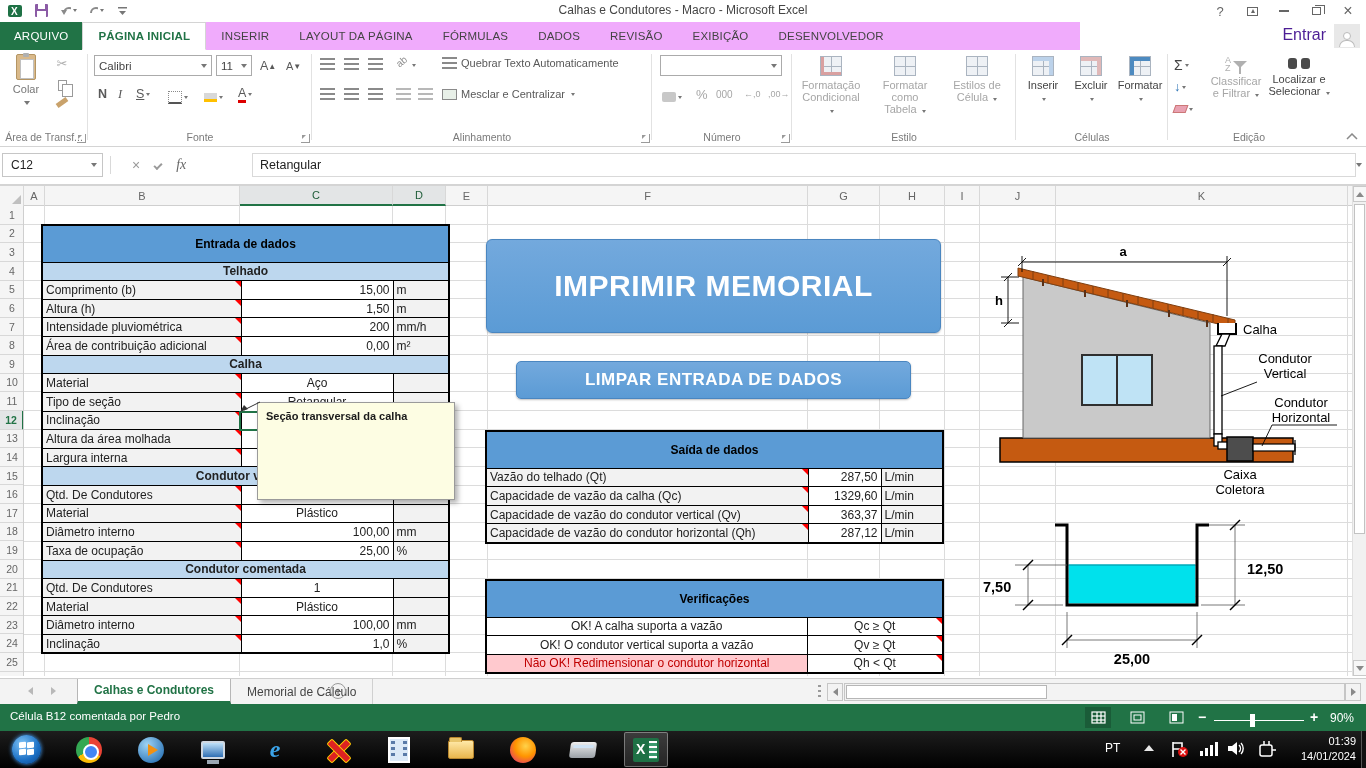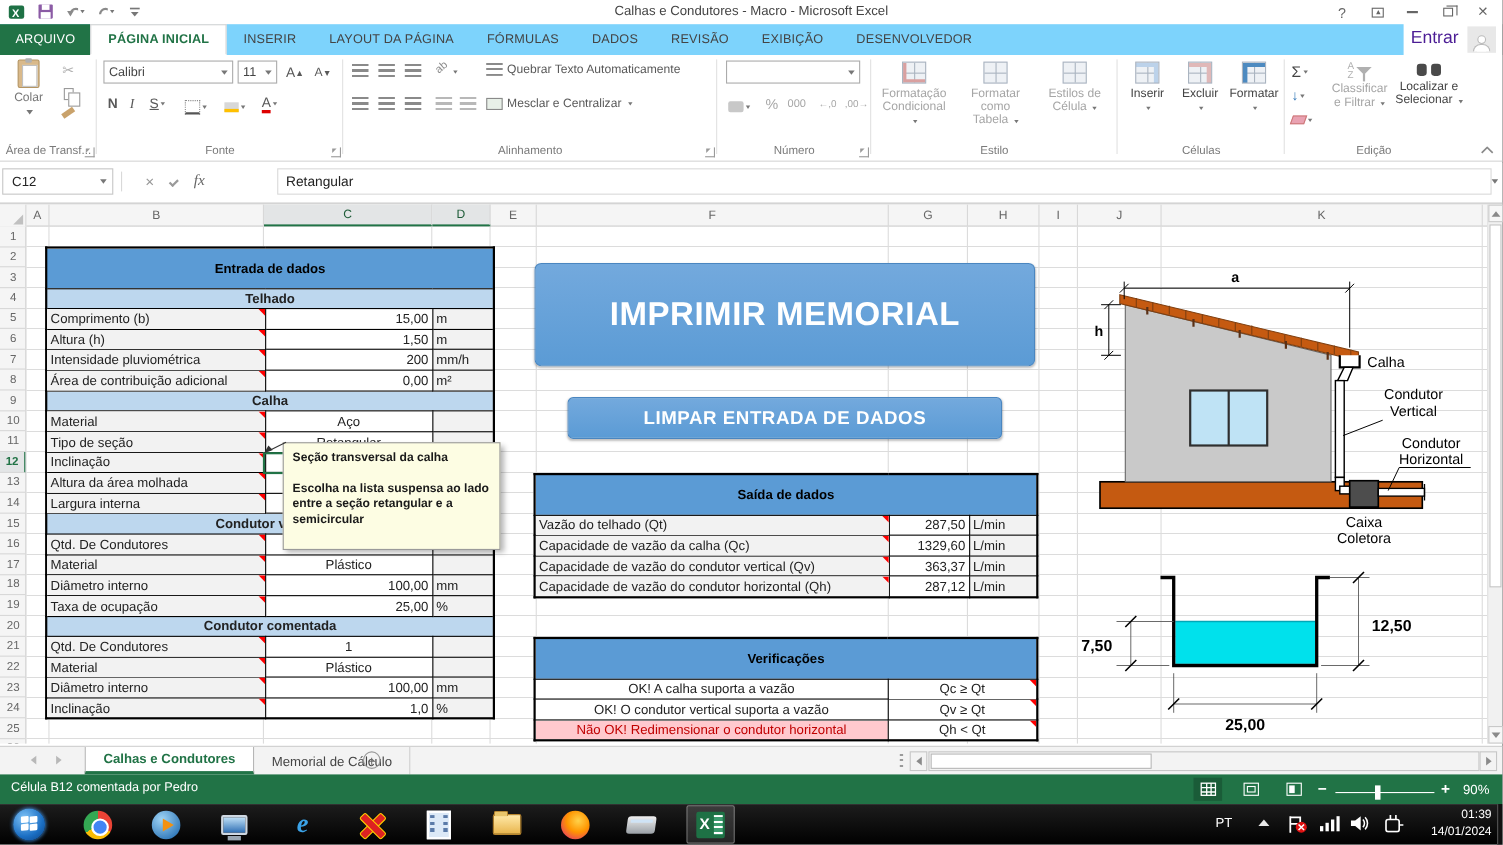--- a/index.html
+++ b/index.html
@@ -16,21 +16,21 @@
   .wbtn{width:28px;height:20px;display:flex;align-items:center;justify-content:center;color:#666;font-size:13px}
   .mini-line{width:10px;height:2px;background:#666}
   .restore{width:9px;height:8px;border:1px solid #666;position:relative}
   .restore::before{content:"";position:absolute;left:2px;top:-3px;width:9px;height:8px;border:1px solid #666;border-bottom:0;border-left:0}
   .ribopt{width:11px;height:9px;border:1px solid #666;position:relative}
   .ribopt::before{content:"";position:absolute;left:3px;top:1px;border-left:2px solid transparent;border-right:2px solid transparent;border-bottom:4px solid #666}
   .dd{display:inline-block;border-left:3px solid transparent;border-right:3px solid transparent;border-top:4px solid #777;margin-left:2px}
   .dd.sm{border-left-width:2.5px;border-right-width:2.5px;border-top-width:3.5px}
 
   
-  #tabsrow{position:absolute;left:0;top:22px;width:1276px;height:28px;background:#7dd3fc}
+  #tabsrow{position:absolute;left:0;top:22px;width:1080px;height:28px;background:#f0abfc}
   #ribbontabs{display:flex;height:28px;align-items:stretch}
   .tab{padding:0 15px;display:flex;align-items:center;font-size:11.5px;color:#444;letter-spacing:.2px}
   .tab.file{background:#217346;color:#fff;padding:0 14px}
   .tab.active{color:#217346;background:#fff;border:1px solid #d4d4d4;border-bottom:1px solid #fff;font-weight:bold}
   #entrar{position:absolute;right:40px;top:26px;font-size:16px;color:#4c1d95}
   #avatar{position:absolute;right:6px;top:24px;width:26px;height:24px;background:#e8e8e8;display:flex;align-items:flex-end;justify-content:center}
   #avatar .head{width:8px;height:8px;border-radius:50%;background:#fff;border:1px solid #bbb;margin-bottom:8px}
   #avatar .body{position:absolute;bottom:1px;width:16px;height:7px;border-radius:8px 8px 0 0;background:#fff;border:1px solid #bbb;border-bottom:0}
 
   
@@ -667,21 +667,20 @@
             <td class="vtext fail">Não OK! Redimensionar o condutor horizontal</td>
             <td class="vcond c">Qh &lt; Qt</td>
           </tr>
         </tbody>
     </table>
 
     <div id="selrect"></div>
 
     <div id="tooltip">
       <div class="tl">Seção transversal da calha</div>
-      <div>Escolha na lista suspensa ao lado entre a seção retangular e a semicircular</div>
     </div>
     <svg id="tiparrow" width="26" height="14">
       <line x1="24" y1="3" x2="8" y2="11" stroke="#333" stroke-width="1"></line>
       <path d="M4,13 L12,10 L8,6 Z" fill="#333"></path>
     </svg>
 
     <svg style="position:absolute;left:961px;top:26px" width="372" height="272" viewBox="0 0 372 272">
       <rect x="15" y="206" width="293" height="24" fill="#c55a11" stroke="#000" stroke-width="1.5"></rect>
       <polygon points="38,45 225,91 225,206 38,206" fill="#c9c9c9" stroke="#666" stroke-width="1"></polygon>
       <polygon points="33,36 250,88 250,96 33,44" fill="#c55a11" stroke="#7f3f10" stroke-width="1"></polygon>

